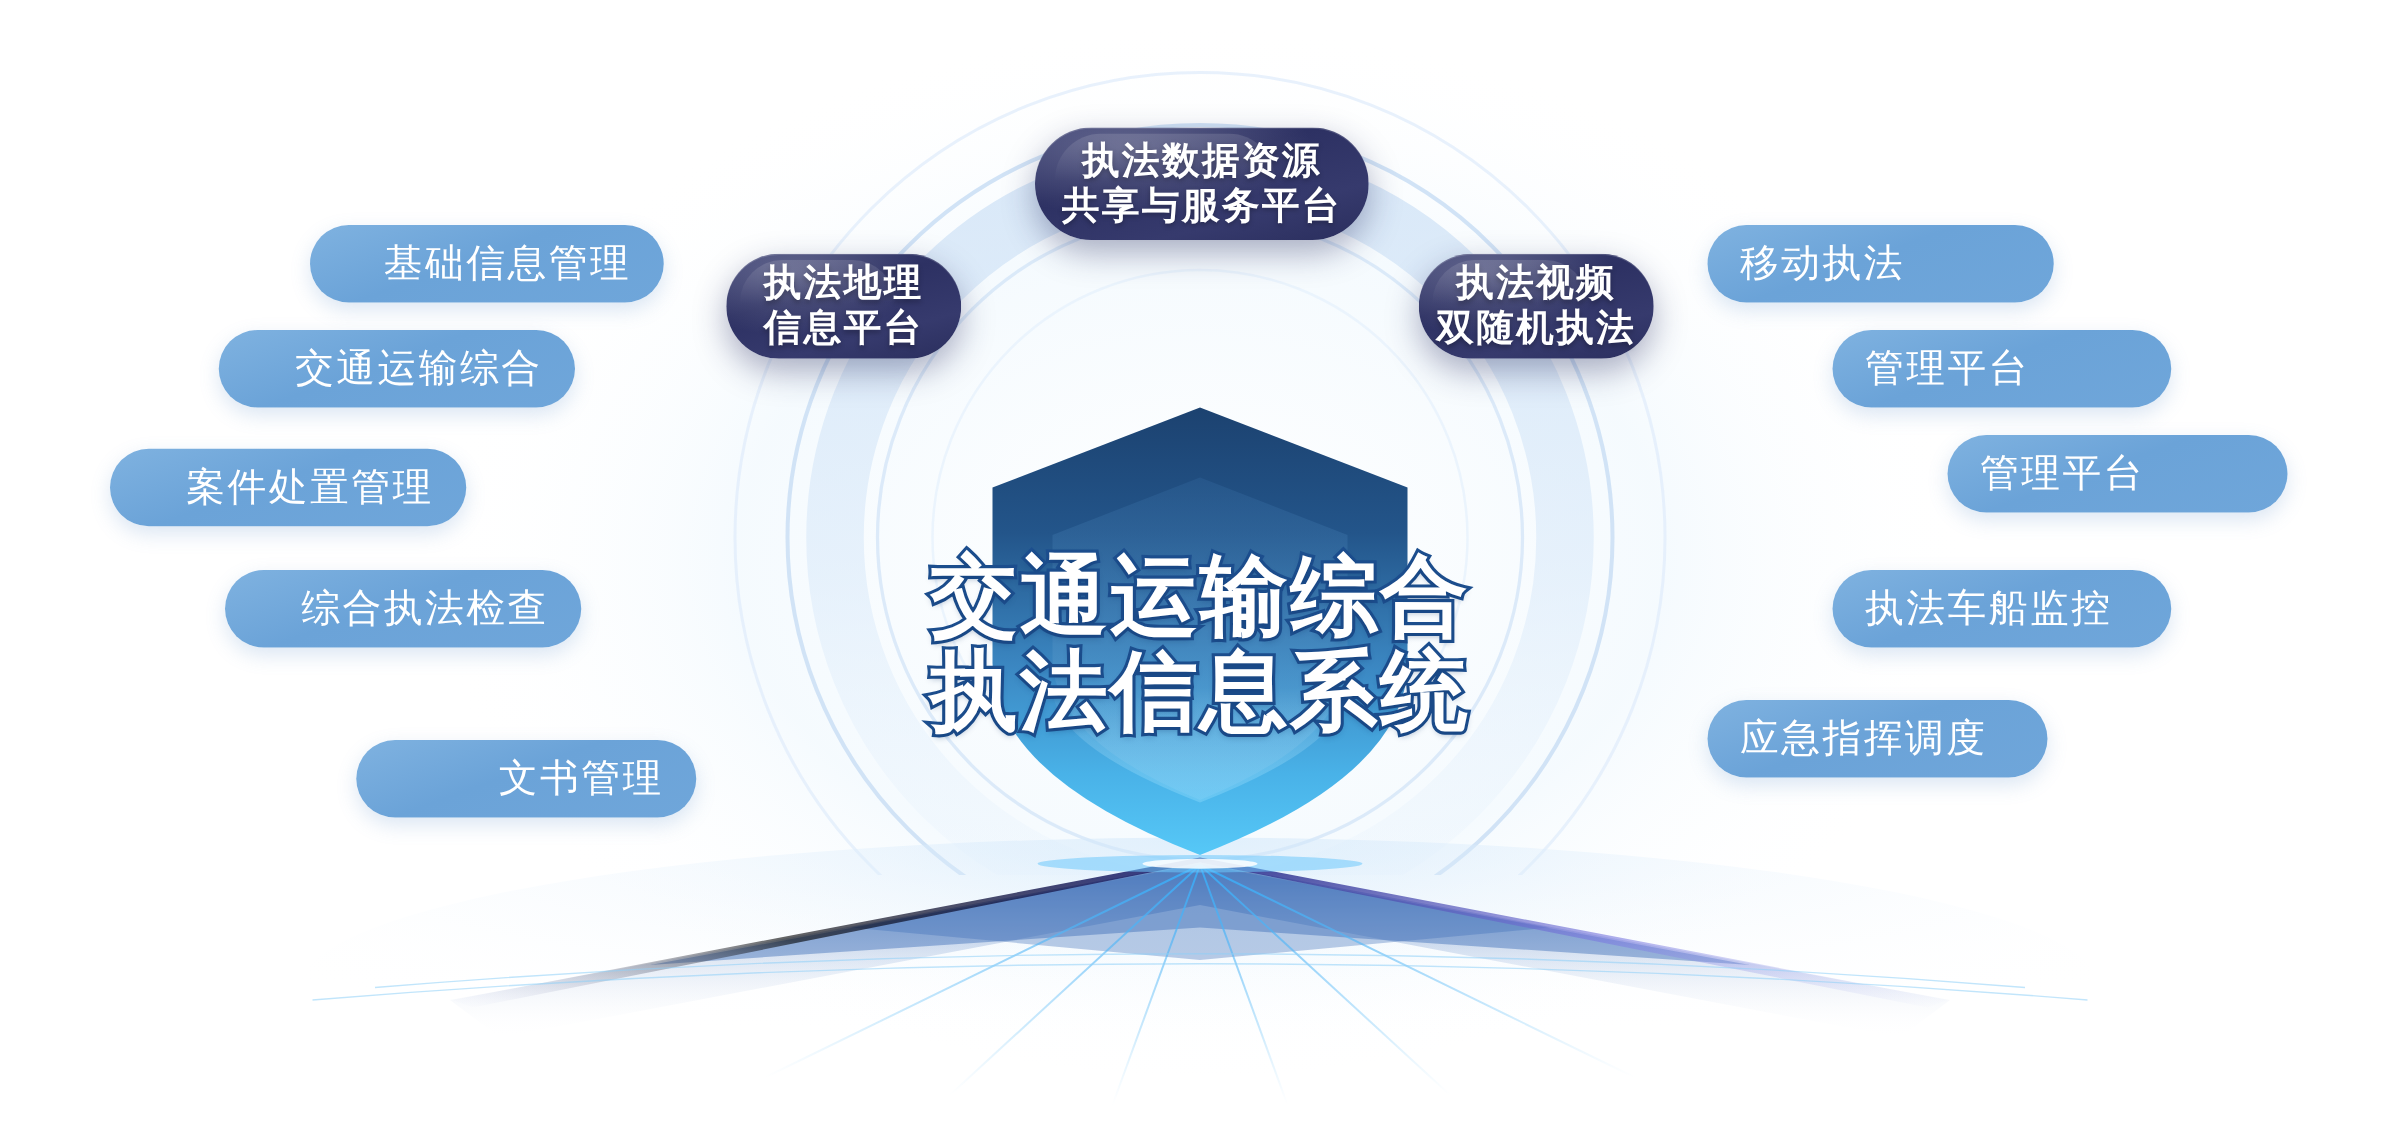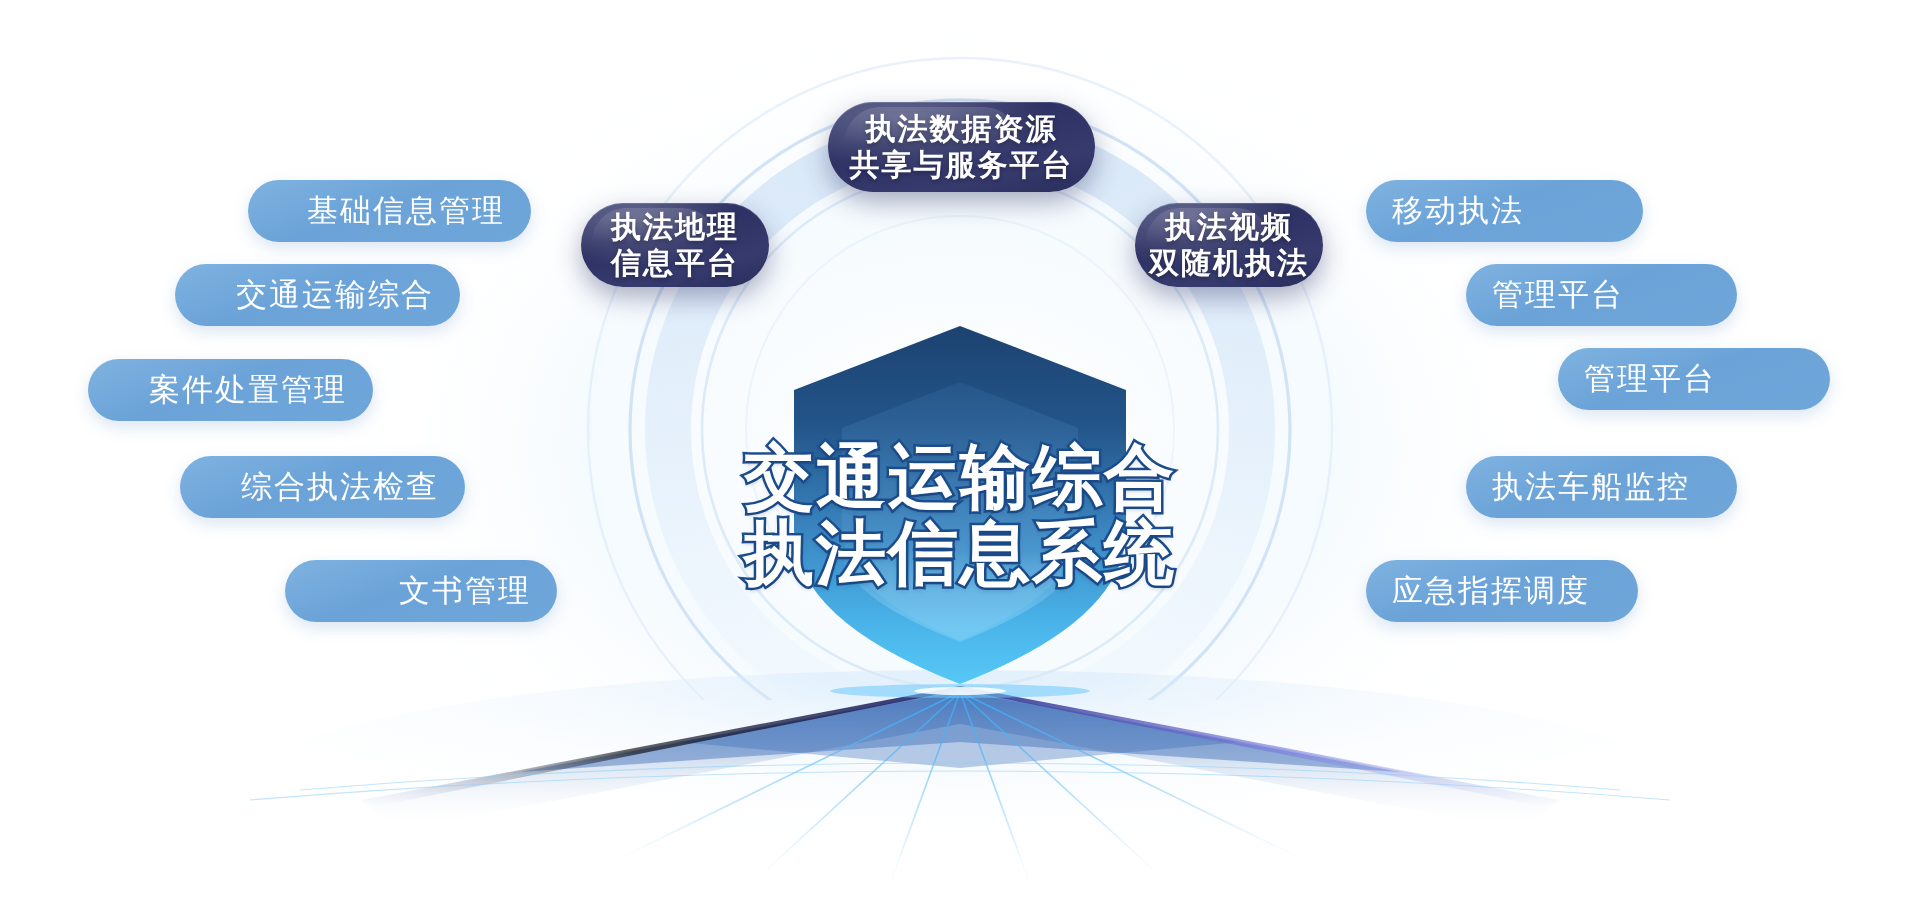--- a/index.html
+++ b/index.html
@@ -208,21 +208,21 @@
   </div>
   <div class="pill light right-text" style="left:175px;top:264px;width:285px;">
     <span>交通运输综合</span>
   </div>
   <div class="pill light right-text" style="left:88px;top:348px;width:285px;margin-top:11px;">
     <span>案件处置管理</span>
   </div>
   <div class="pill light right-text" style="left:180px;top:456px;width:285px;">
     <span>综合执法检查</span>
   </div>
-  <div class="pill light right-text" style="left:285px;top:560px;width:272px;font-family:Liberation Mono, monospace;">
+  <div class="pill light right-text" style="left:285px;top:592px;width:272px;font-family:Liberation Mono, monospace;">
     <span>文书管理</span>
   </div>
 
   <div class="pill light left-text" style="left:1366px;top:180px;width:277px;">
     <span>移动执法</span>
   </div>
   <div class="pill light left-text" style="left:1466px;top:264px;width:271px;">
     <span>管理平台</span>
   </div>
   <div class="pill light left-text" style="left:1558px;top:348px;width:272px;">

